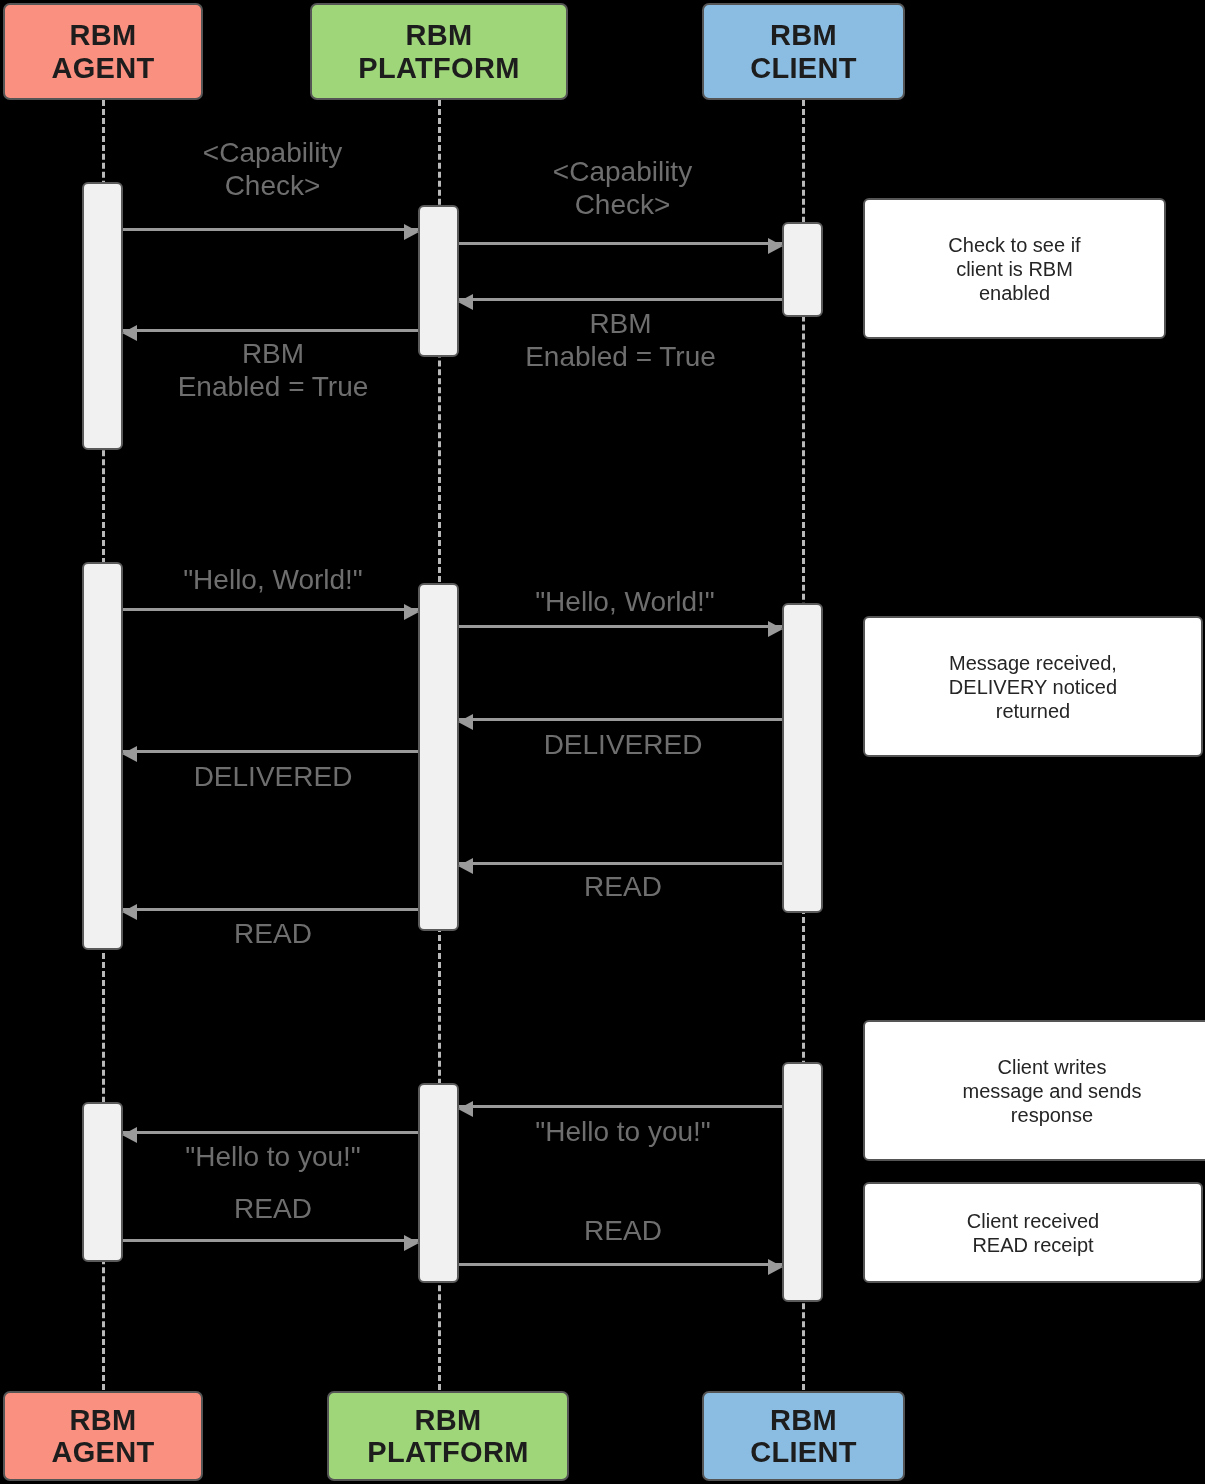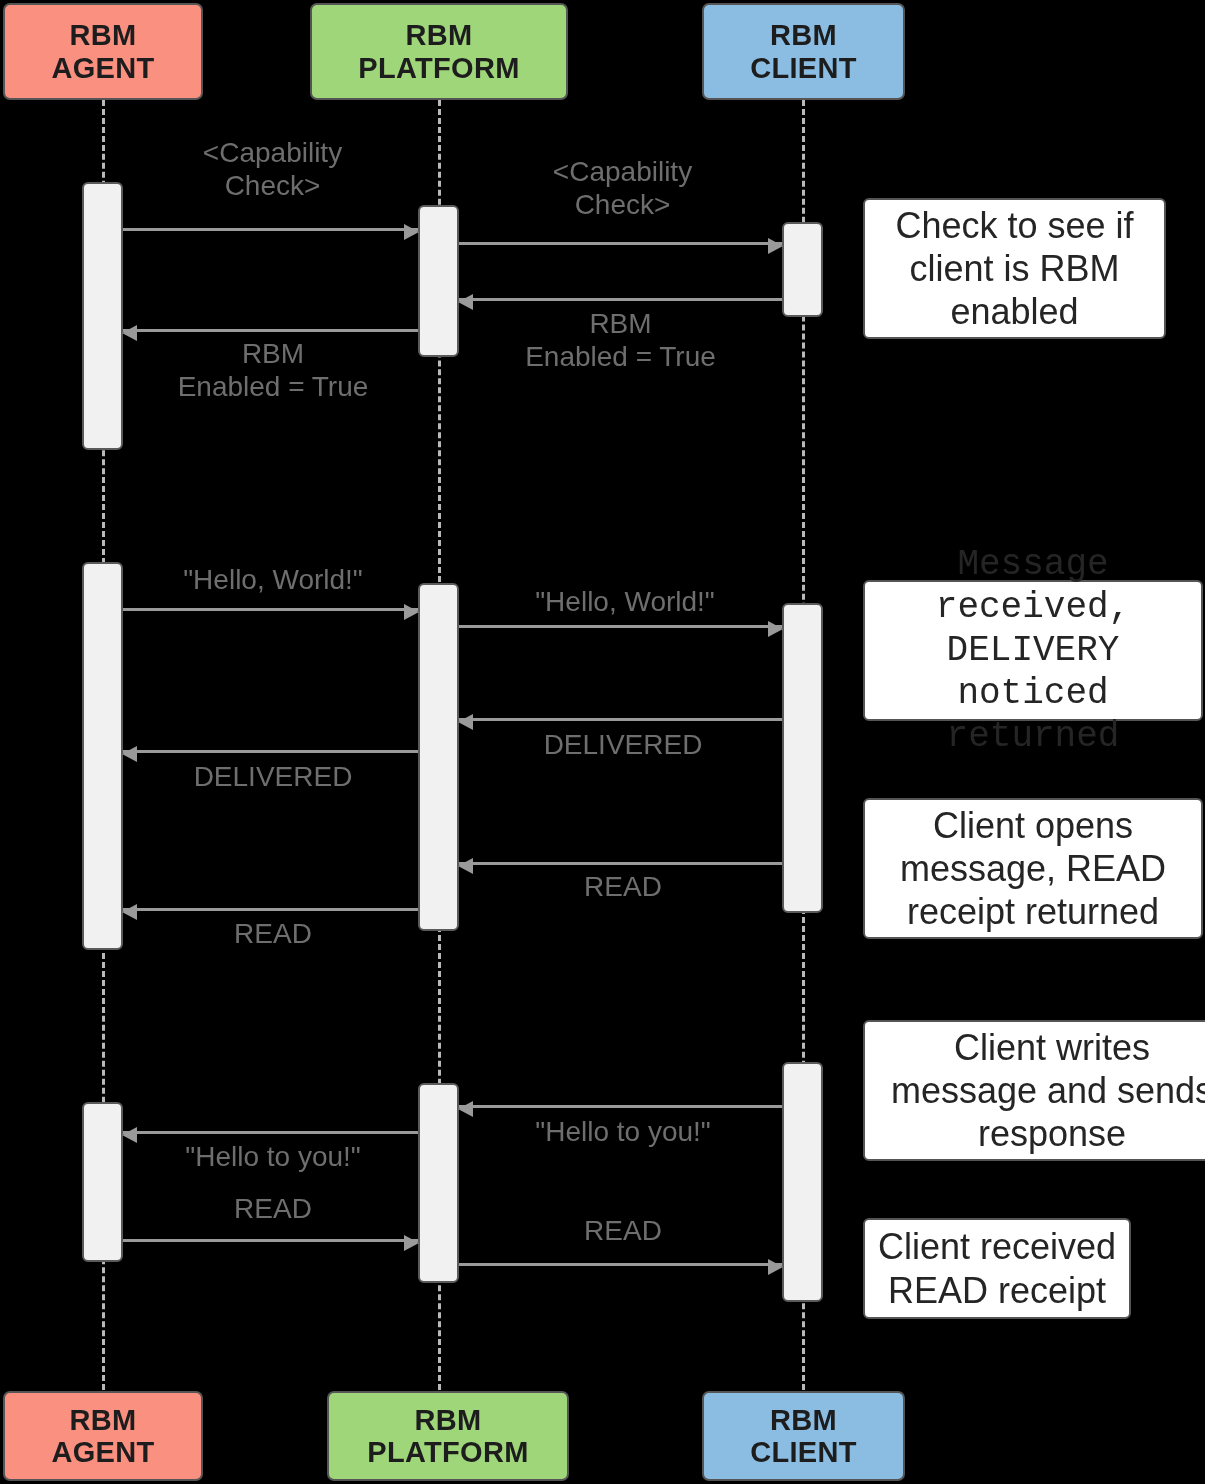--- a/index.html
+++ b/index.html
@@ -41,21 +41,21 @@
   .msg-label{
     position:absolute;color:#6e6e6e;font-size:28px;line-height:1.18;
     text-align:center;white-space:pre-line;
   }
 
   
   .note{
     position:absolute;box-sizing:border-box;
     background:#fff;border:2px solid #555;border-radius:6px;
     display:flex;align-items:center;justify-content:center;
-    text-align:center;color:#252525;font-size:36px;line-height:1.2;
+    text-align:center;color:#252525;font-size:20px;line-height:1.2;
     padding:6px 10px;white-space:pre-line;
   }
 </style>
 </head>
 <body>
 
 <div id="stage">
 
   <div class="lifeline" style="left:102px;top:100px;height:1290px;"></div>
   <div class="lifeline" style="left:438px;top:100px;height:1290px;"></div>
@@ -157,33 +157,30 @@
 
   <div class="msg" style="left:459px;top:1263px;width:323px;">
     <i class="arrowhead right"></i>
   </div>
   <div class="msg-label" style="left:498px;top:1214px;width:250px;">READ</div>
 
   <div class="note" style="left:863px;top:198px;width:303px;height:141px;">Check to see if
 client is RBM
 enabled</div>
 
-  <div class="note" style="left:863px;top:580px;width:340px;height:141px;font-family:Liberation Mono, monospace;">Message received,
+  <div class="note" style="left:863px;top:616px;width:340px;height:141px;">Message received,
 DELIVERY noticed
 returned</div>
 
-  <div class="note" style="left:863px;top:798px;width:340px;height:141px;">Client opens
-message, READ
-receipt returned</div>
 
   <div class="note" style="left:863px;top:1020px;width:378px;height:141px;">Client writes
 message and sends
 response</div>
 
-  <div class="note" style="left:863px;top:1218px;width:268px;height:101px;">Client received
+  <div class="note" style="left:863px;top:1182px;width:340px;height:101px;">Client received
 READ receipt</div>
 
   <div class="actor" style="left:3px;top:1391px;width:200px;height:90px;background:#FA9080;">
     <span>RBM
 AGENT</span>
   </div>
   <div class="actor" style="left:327px;top:1391px;width:242px;height:90px;background:#9FD67A;">
     <span>RBM
 PLATFORM</span>
   </div>

